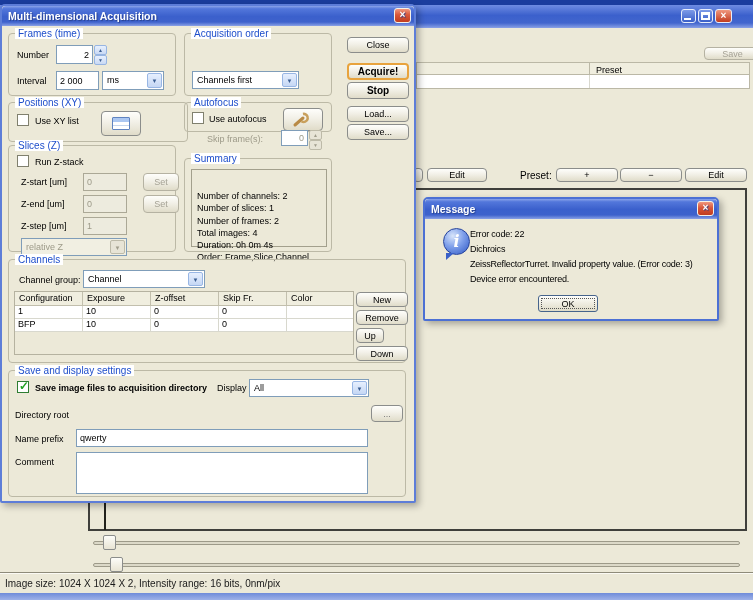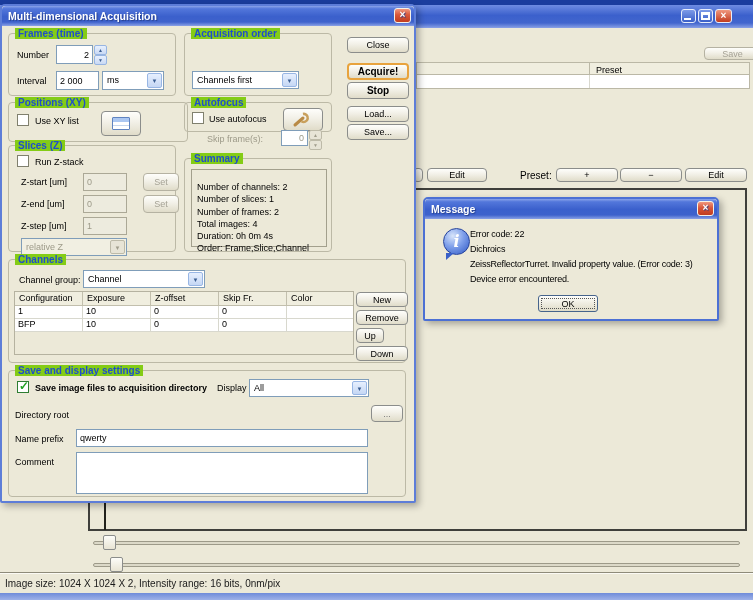--- a/index.html
+++ b/index.html
@@ -13,22 +13,22 @@
     border-radius:4px 4px 0 0; color:#fff; font-weight:bold; font-size:10.5px;
     padding:4px 0 0 6px; text-shadow:1px 1px 1px #27408F; }
   .xbtn { position:absolute; top:2px; right:3px; width:17px; height:15px;
     background:linear-gradient(180deg,#F0977E 0%,#D9573A 45%,#C13C1F 100%);
     border:1px solid #F5F1E8; border-radius:3px; color:#fff; font-size:10px;
     line-height:12px; text-align:center; font-weight:bold; }
   .winframe { position:absolute; border:2px solid #5D7DD8; border-radius:5px 5px 2px 2px;
     background:#ECE9D8; box-shadow:3px 3px 7px rgba(0,0,0,.3); }
 
   .grp { position:absolute; border:1px solid #BCB9A6; border-radius:4px; }
-  .lg  { position:absolute; top:-6px; left:6px; background:#84cc16; padding:0 3px;
-         color:#1E4ECB; font-weight:bold; font-size:10px; white-space:nowrap; }
+  .lg  { position:absolute; top:-6px; left:6px; background:#ffffff; padding:0 3px;
+         color:#1E4ECB; font-weight:normal; font-size:10px; white-space:nowrap; }
   .lbl { position:absolute; white-space:nowrap; }
   .dim { color:#9D9A89; }
 
   .btn { position:absolute; background:linear-gradient(180deg,#FEFEFB 0%,#F2F0E7 45%,#E0DCC9 100%);
     border:1px solid #8B8D8B; border-radius:4px; font-size:9px; text-align:center;
     display:flex; align-items:center; justify-content:center; cursor:default; }
   .btn.bold { font-weight:bold; font-size:10px; }
   .btn.acq  { border:2px solid #E8A33D; font-weight:bold; font-size:10px; }
   .btn.dis  { color:#A5A295; border-color:#B5B2A2;margin-left:12px; }
 
@@ -87,21 +87,21 @@
   .status-text { position:absolute; left:5px; top:578px; font-size:10px; color:#1A1A1A; white-space:nowrap; }
   .bottom-strip { position:absolute; left:0; top:593px; width:753px; height:7px;
     background:linear-gradient(180deg,#6F8BD9,#9FB2E8); }
 
   
   .mda { left:0; top:4px; width:416px; height:499px; z-index:10; }
   .mda-body { position:absolute; left:0; right:0; top:20px; bottom:0; }
 
   
   .sumbox { position:absolute; left:6px; top:10px; width:136px; height:78px;
-    border:1px solid #A3A08D; padding:11px 5px; }
+    border:1px solid #A3A08D; padding:20px 5px; }
   .sumline { line-height:12.3px; white-space:nowrap; }
 
   
   .tbl { position:absolute; left:5px; top:31px; width:340px; height:64px; border:1px solid #B5B2A0; background:#ECE9D8; }
   .thead { display:flex; height:14px; background:#F0EEDF; border-bottom:1px solid #C2BFAD; }
   .th { border-right:1px solid #C2BFAD; padding:1px 0 0 4px; white-space:nowrap; overflow:hidden; }
   .trow { display:flex; height:13px; background:#fff; border-bottom:1px solid #D8D8CE; }
   .td { border-right:1px solid #D8D8CE; padding:0 0 0 3px; white-space:nowrap; overflow:hidden; }
   .c0{width:68px}.c1{width:68px}.c2{width:68px}.c3{width:68px}.c4{width:64px;border-right:none}
 

